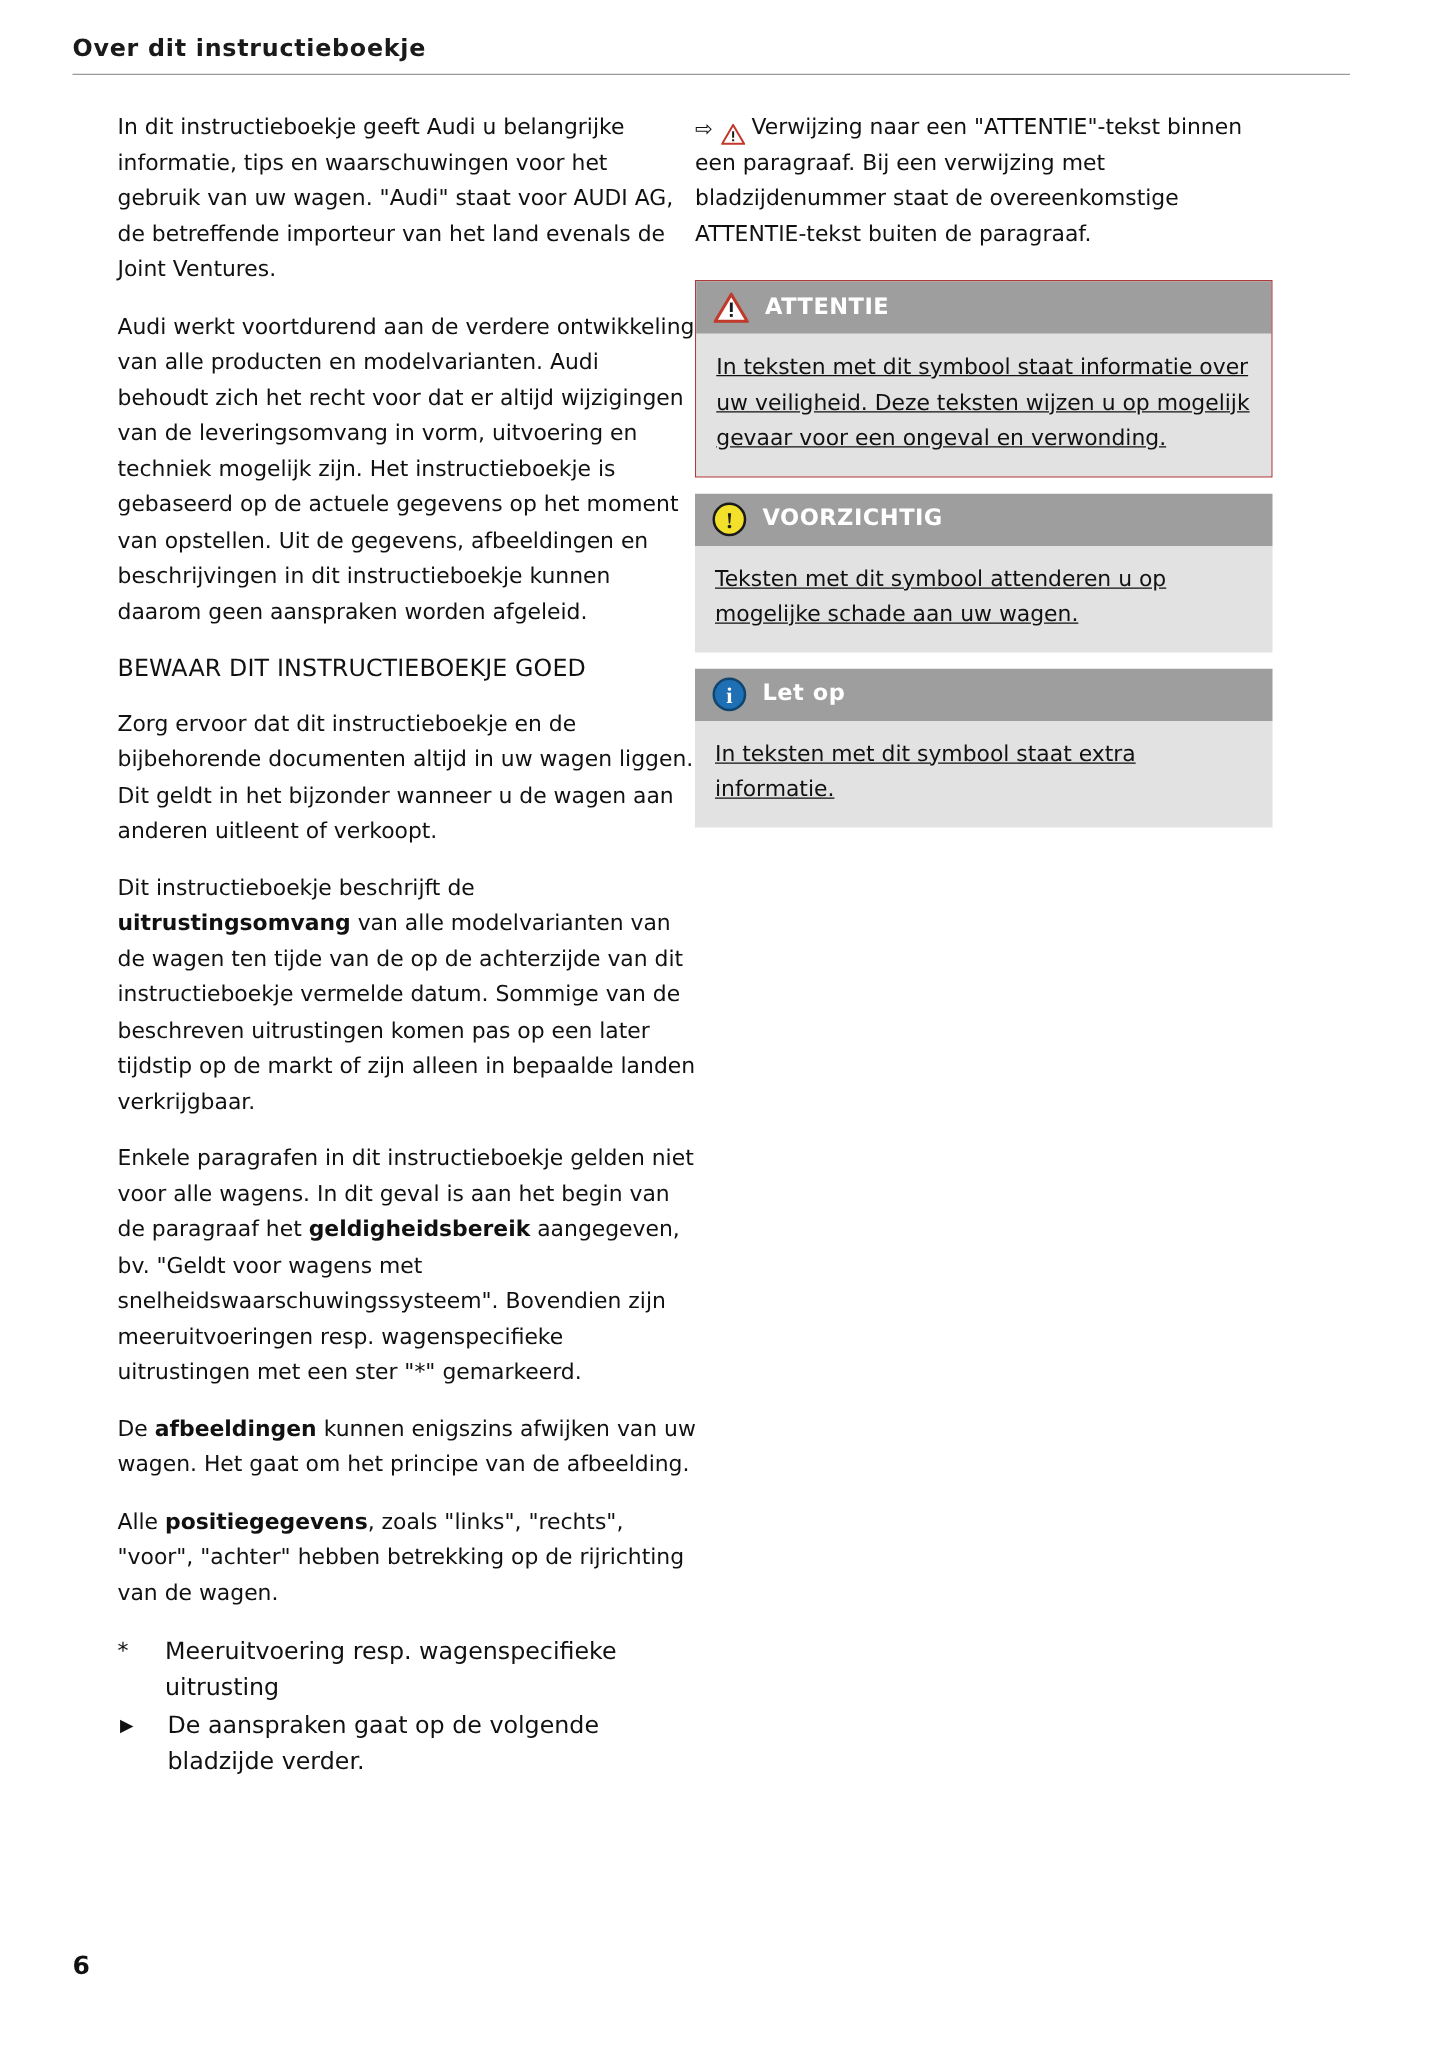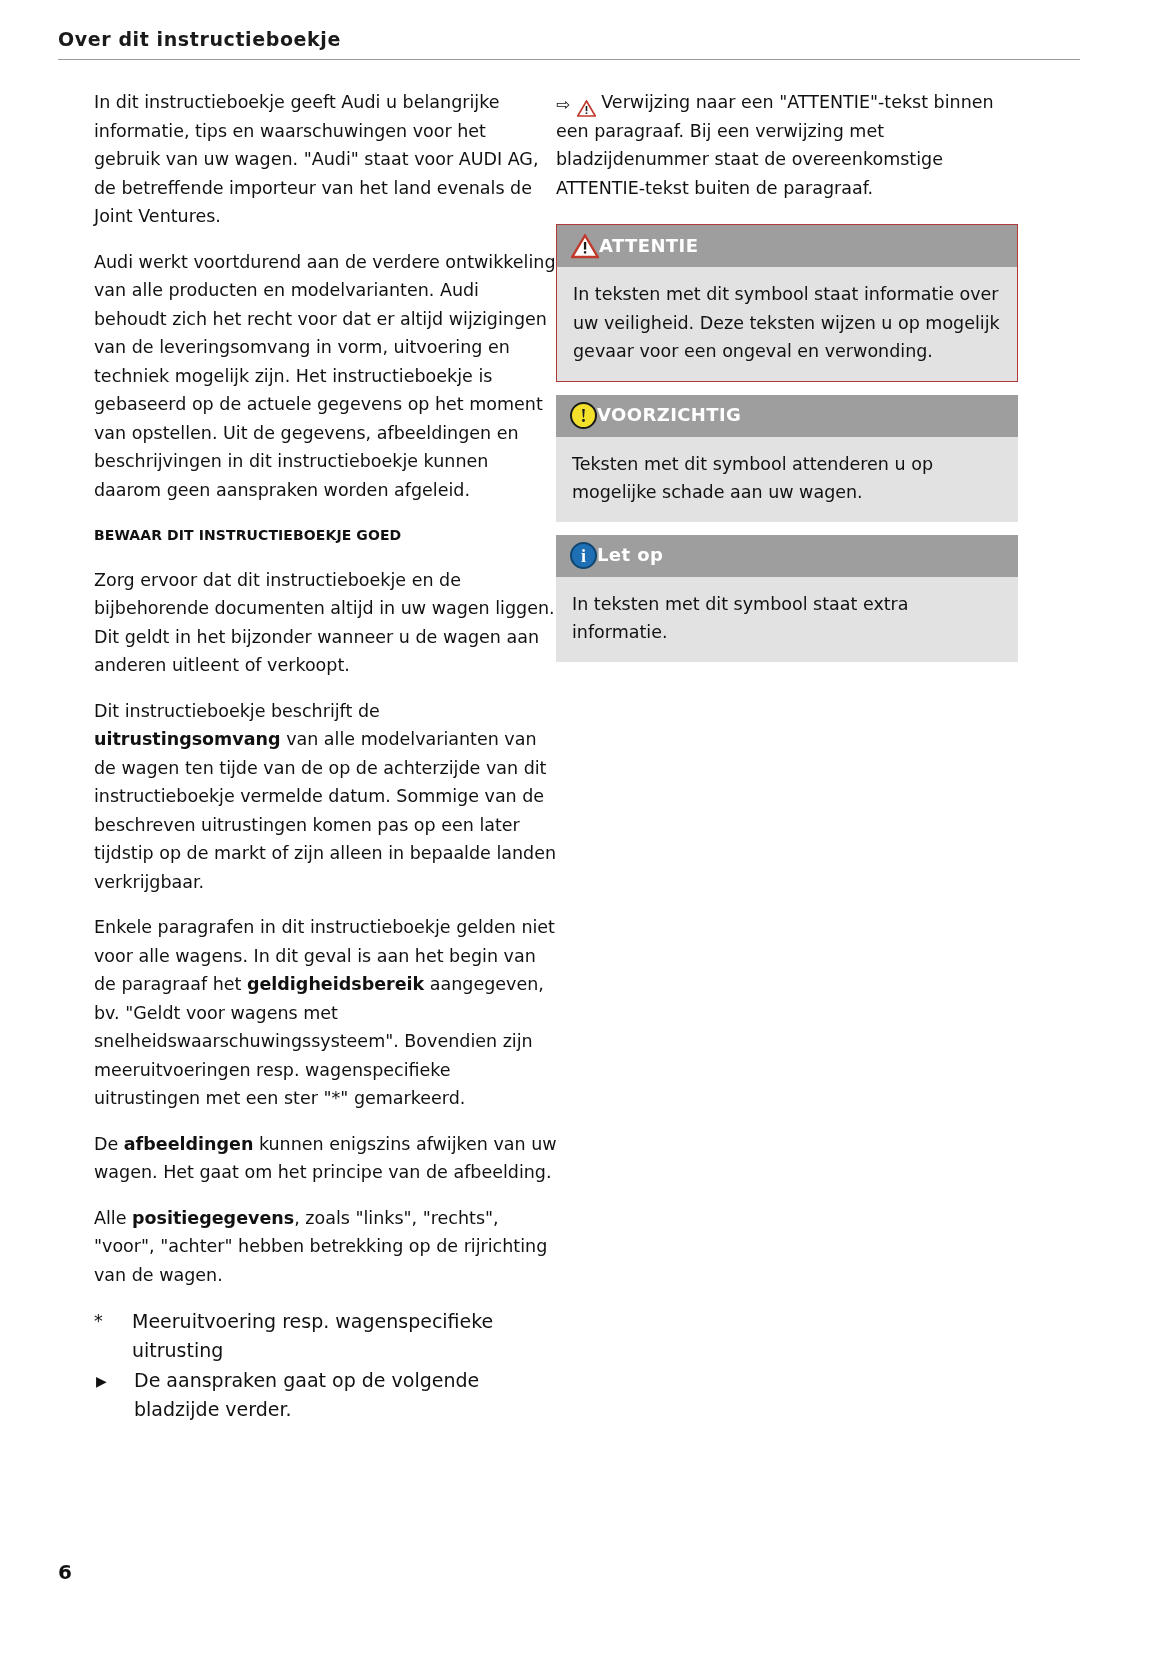--- a/index.html
+++ b/index.html
@@ -56,22 +56,22 @@
     margin-left: 36px;
   }
   .col-right {
     left: 556px;
     width: 462px;
   }
   p {
     margin: 0 0 17px 0;
   }
   .subhead {
-    font-weight: bold;
-    font-size: 14px;
+    font-weight: normal;
+    font-size: 19px;
     margin: 0 0 16px 0;
     letter-spacing: 0.1px;
   }
   b, strong { font-weight: bold; }
 
   
   .fnlist {
     margin-top: 18px;
   }
   .fnrow {
@@ -121,37 +121,39 @@
   }
 
   
   .notice {
     margin-bottom: 13px;
     width: 462px;
   }
   .notice-head {
     display: flex;
     align-items: center;
+    gap: 13px;
     background: #9e9e9e;
     padding: 9px 14px;
     box-sizing: border-box;
     height: 42px;
   }
   .notice-head-title {
     font-size: 18px;
     font-weight: bold;
     color: #ffffff;
     letter-spacing: 0.4px;
   }
   .notice-body {
     background: #e2e2e2;
     padding: 13px 16px 15px 16px;
     font-size: 17.5px;
     line-height: 28.5px;
     box-sizing: border-box;
+    text-decoration: underline;
   }
   .notice.attentie {
     border: 1.5px solid #b03a3a;
     box-sizing: border-box;
     width: 462px;
   }
   .notice.attentie .notice-head {
     background: #9e9e9e;
   }
   .notice.attentie .notice-body {

